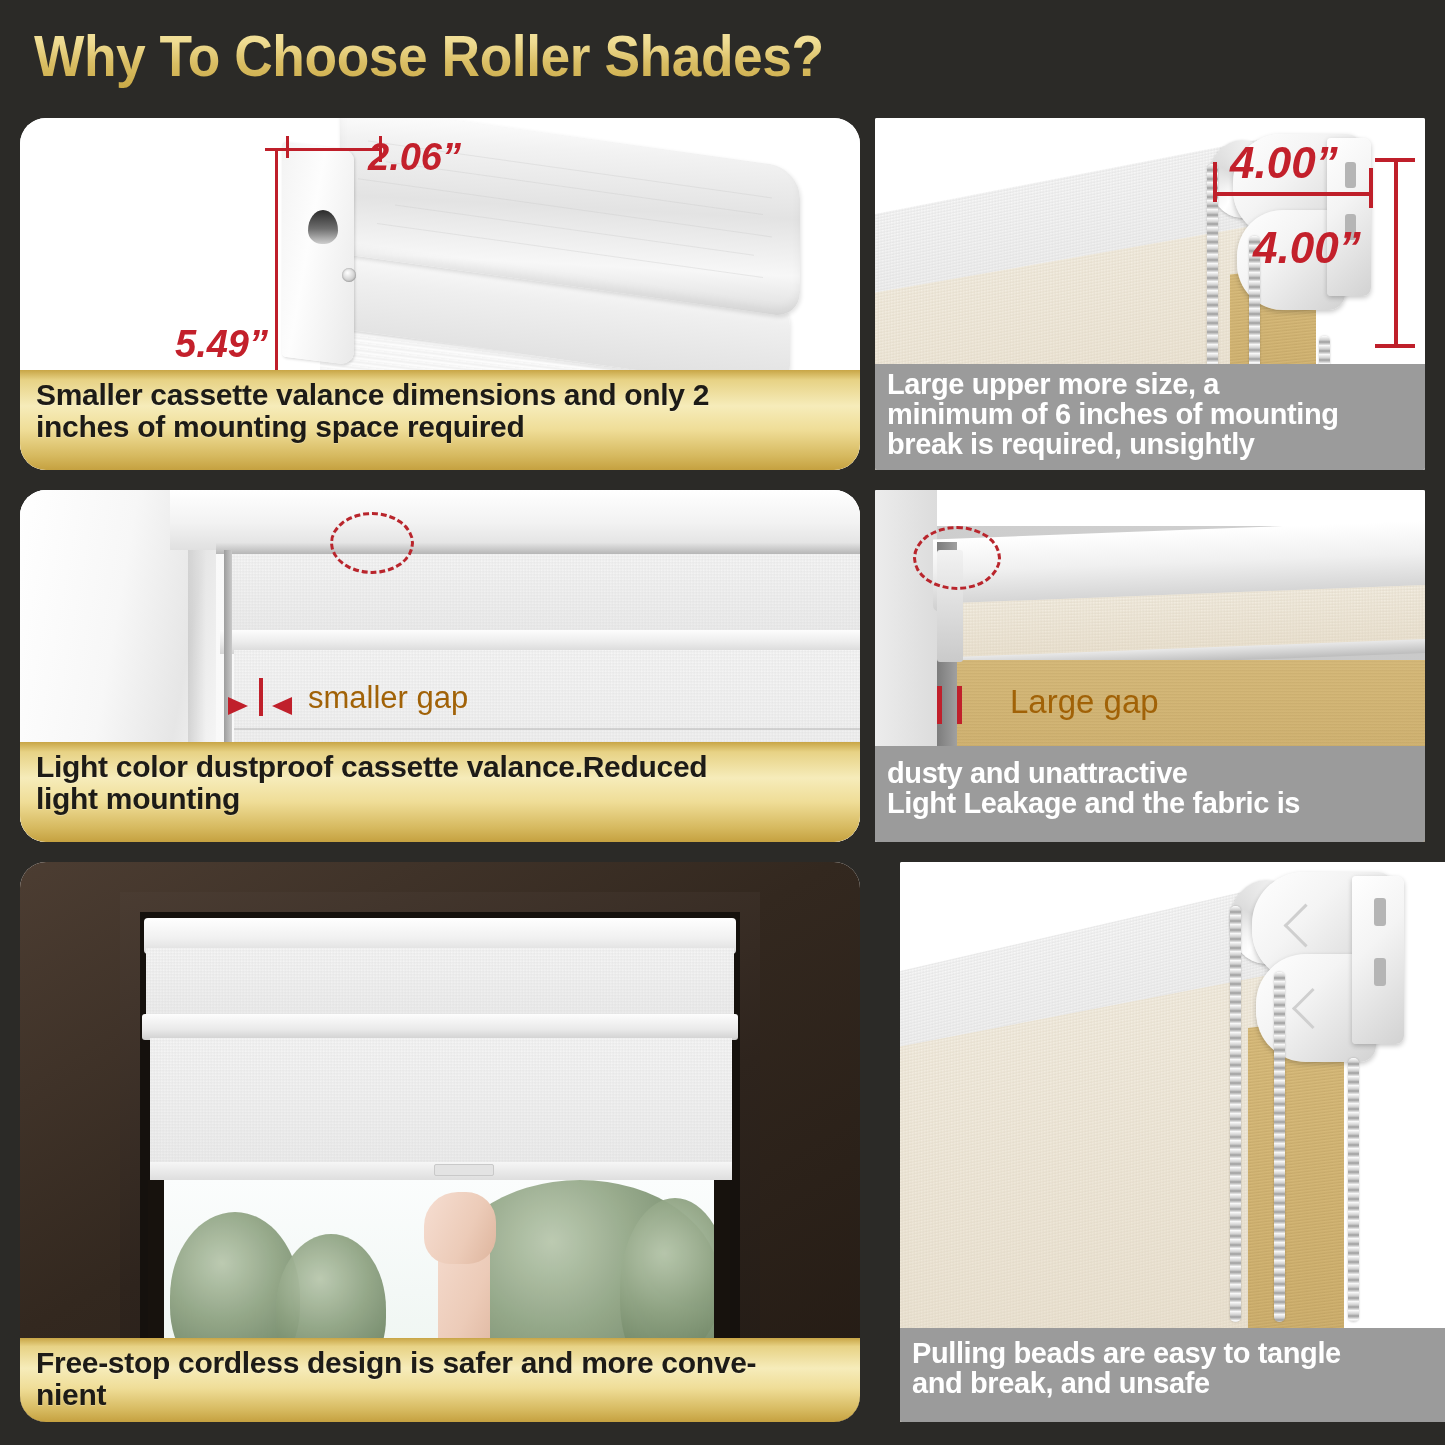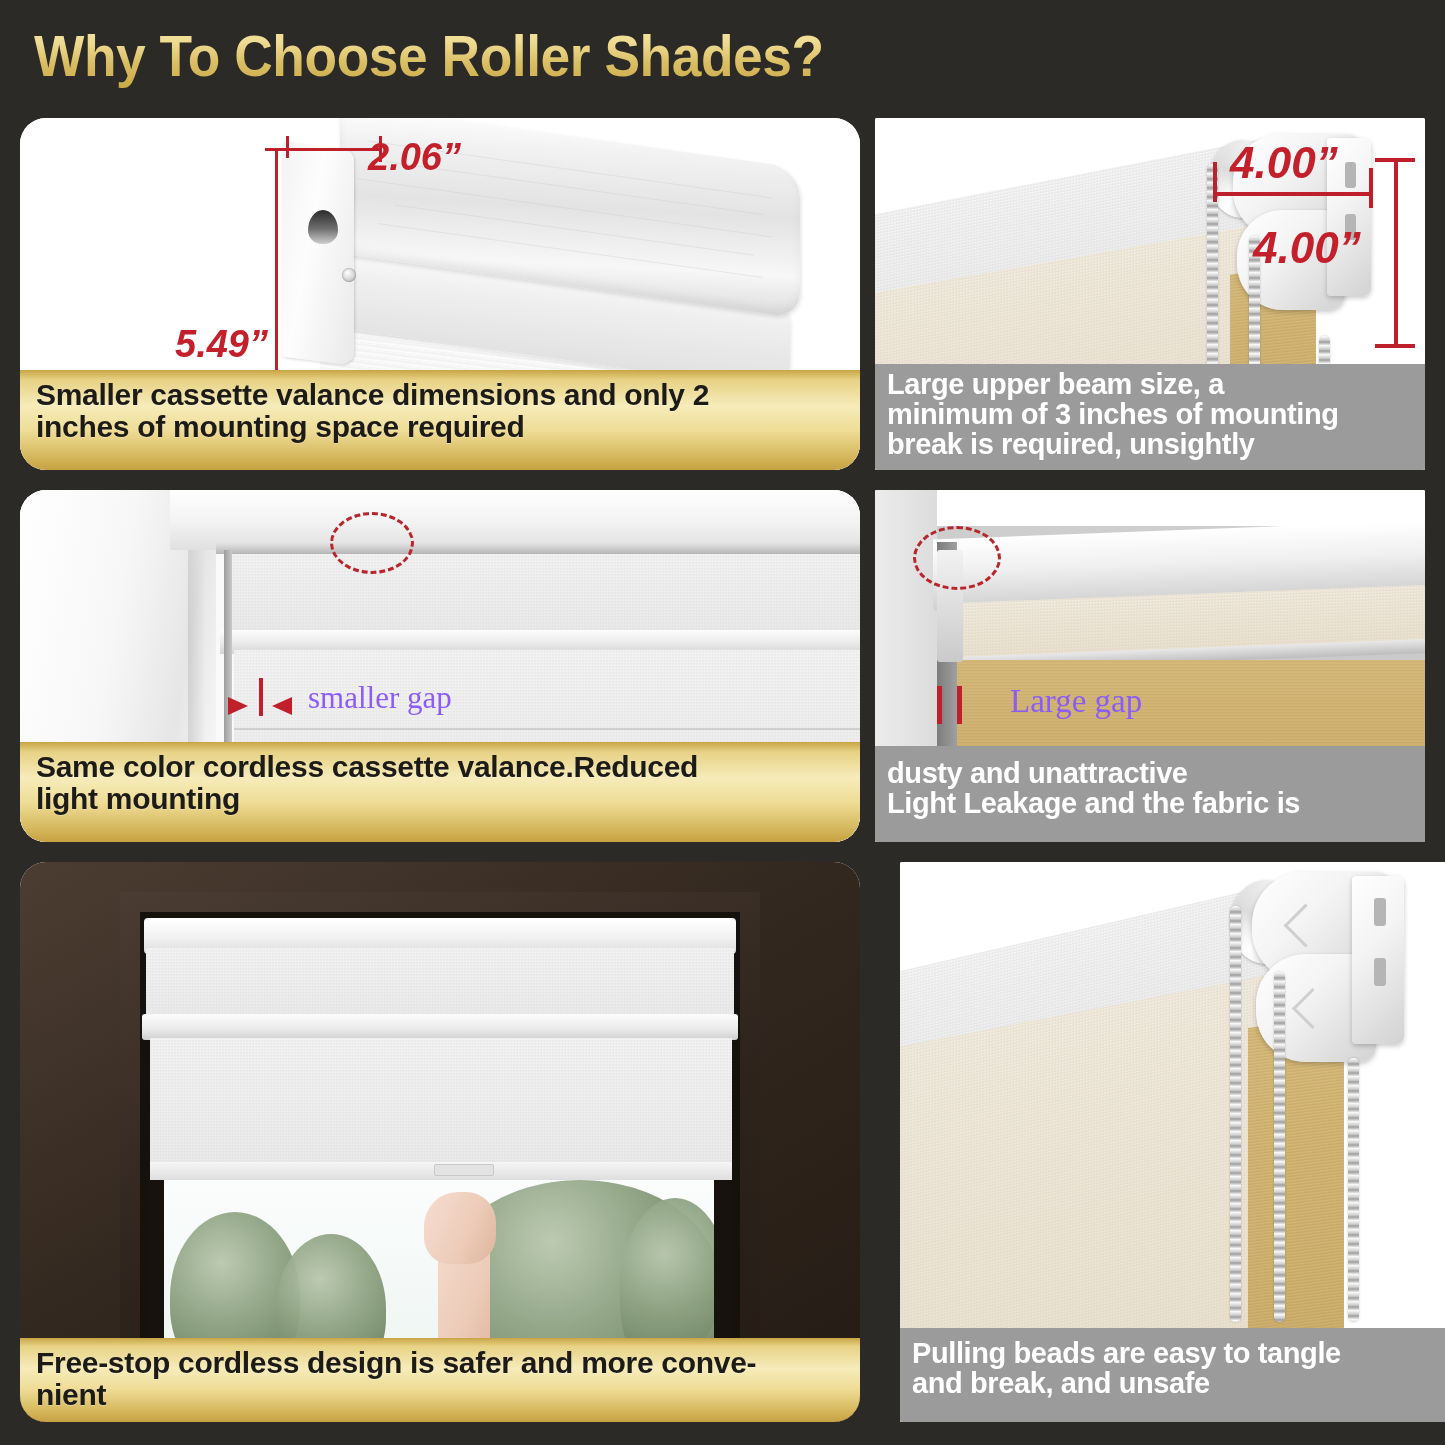--- a/index.html
+++ b/index.html
@@ -51,22 +51,22 @@
     padding:5px 12px 0 12px;
     font-weight:bold;
     font-size:29px;line-height:1.04;
     letter-spacing:-0.4px;
   }
   .caption span{display:block;white-space:nowrap;}
   
   .dimtext{position:absolute;color:#c3202b;font-weight:bold;font-style:italic;
     font-family:"Liberation Sans",sans-serif;white-space:nowrap;}
   .dimline{position:absolute;background:#bf1f2a;}
-  .gaplabel{position:absolute;color:#8b5cf6;font-size:30px;white-space:nowrap;
-    font-family:Liberation Serif, serif;}
+  .gaplabel{position:absolute;color:#a16207;font-size:30px;white-space:nowrap;
+    font-family:Liberation Sans, sans-serif;}
   .dashcircle{position:absolute;border:3px dashed #b9252c;border-radius:50%;}
   .arrowL,.arrowR{position:absolute;width:0;height:0;}
   .arrowR{border-top:9px solid transparent;border-bottom:9px solid transparent;border-left:20px solid #c0202b;}
   .arrowL{border-top:9px solid transparent;border-bottom:9px solid transparent;border-right:20px solid #c0202b;}
   .tick{position:absolute;background:#bf1f2a;width:3px;}
   
   #p1-bg{position:absolute;inset:0;background:#ffffff;}
   .valance-face{
     position:absolute;left:262px;top:28px;width:72px;height:215px;
     background:linear-gradient(100deg,#f3f3f3 0%,#fdfdfd 40%,#e9e9e9 100%);
@@ -207,22 +207,22 @@
     <div class="tick" style="left:494px;top:50px;height:40px;width:4px;"></div>
     <div class="dimtext" style="left:355px;top:20px;font-size:44px;">4.00”</div>
 
     <div class="dimline" style="left:519px;top:40px;width:4px;height:190px;"></div>
     <div class="dimline" style="left:500px;top:40px;width:40px;height:4px;"></div>
     <div class="dimline" style="left:500px;top:226px;width:40px;height:4px;"></div>
     <div class="dimtext" style="left:378px;top:105px;font-size:44px;">4.00”</div>
   </div>
 
   <div class="caption gray" style="height:106px;">
-    <span>Large upper beam size, a</span>
-    <span>minimum of 3 inches of mounting</span>
+    <span>Large upper more size, a</span>
+    <span>minimum of 6 inches of mounting</span>
     <span>break is required, unsightly</span>
   </div>
 </div>
 
 <div class="panel pro" style="left:20px;top:490px;width:840px;height:352px;">
   <div class="photo">
     <div style="position:absolute;inset:0;background:linear-gradient(100deg,#fbfbfb,#f4f4f4);"></div>
 
     <div style="position:absolute;left:0;top:0;width:196px;height:352px;
                 background:linear-gradient(100deg,#ffffff 0%,#f7f7f7 46%,#e6e6e6 76%,#fbfbfb 100%);"></div>
@@ -245,21 +245,21 @@
     <div style="position:absolute;left:204px;top:60px;width:8px;height:292px;
                 background:linear-gradient(90deg,#9d9d9d,#c9c9c9);"></div>
 
     <div class="dashcircle" style="left:310px;top:22px;width:78px;height:56px;"></div>
 
     <div style="position:absolute;left:239px;top:188px;width:4px;height:38px;background:#c0202b;"></div>
     <div class="gaplabel" style="left:288px;top:190px;font-size:31px;">smaller gap</div>
   </div>
 
   <div class="caption gold" style="height:100px;">
-    <span>Same color cordless cassette valance.Reduced</span>
+    <span>Light color dustproof cassette valance.Reduced</span>
     <span>light mounting</span>
   </div>
 </div>
 
 <div class="arrowR" style="left:228px;top:697px;"></div>
 <div class="arrowL" style="left:272px;top:697px;"></div>
 
 <div class="panel con" style="left:875px;top:490px;width:550px;height:352px;">
   <div class="photo">
     <div style="position:absolute;inset:0;background:linear-gradient(180deg,#cfcfcf,#c4c4c4);"></div>

